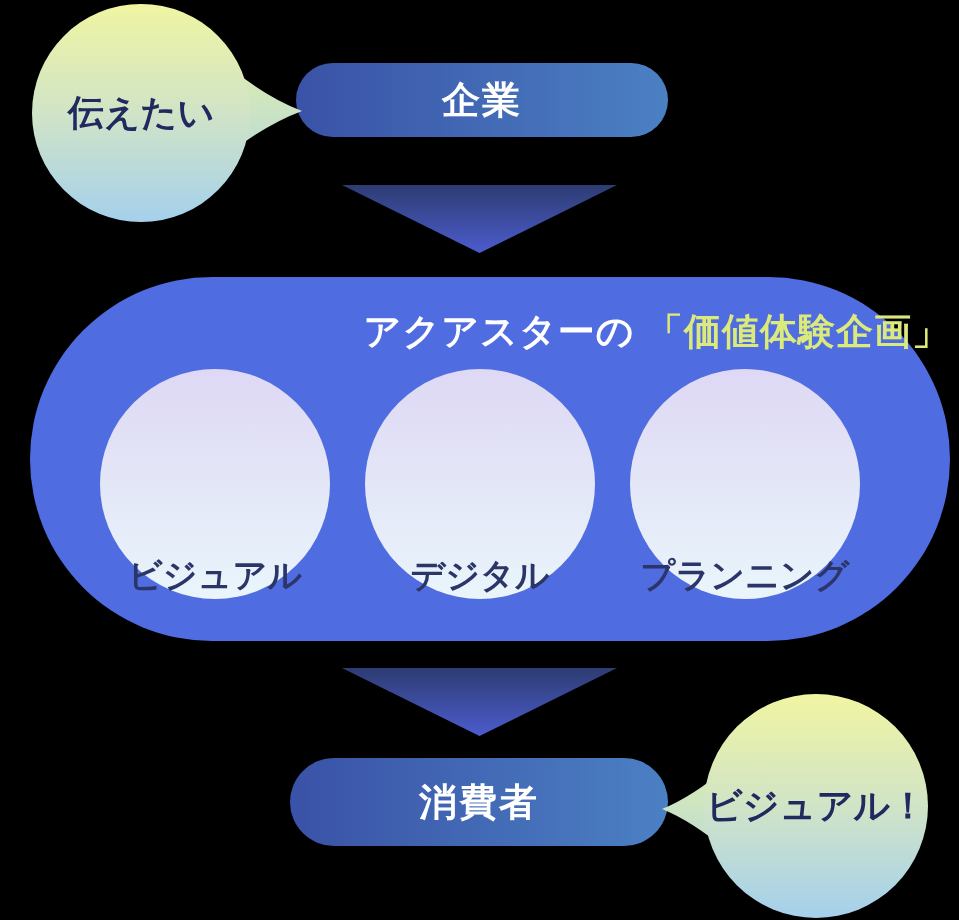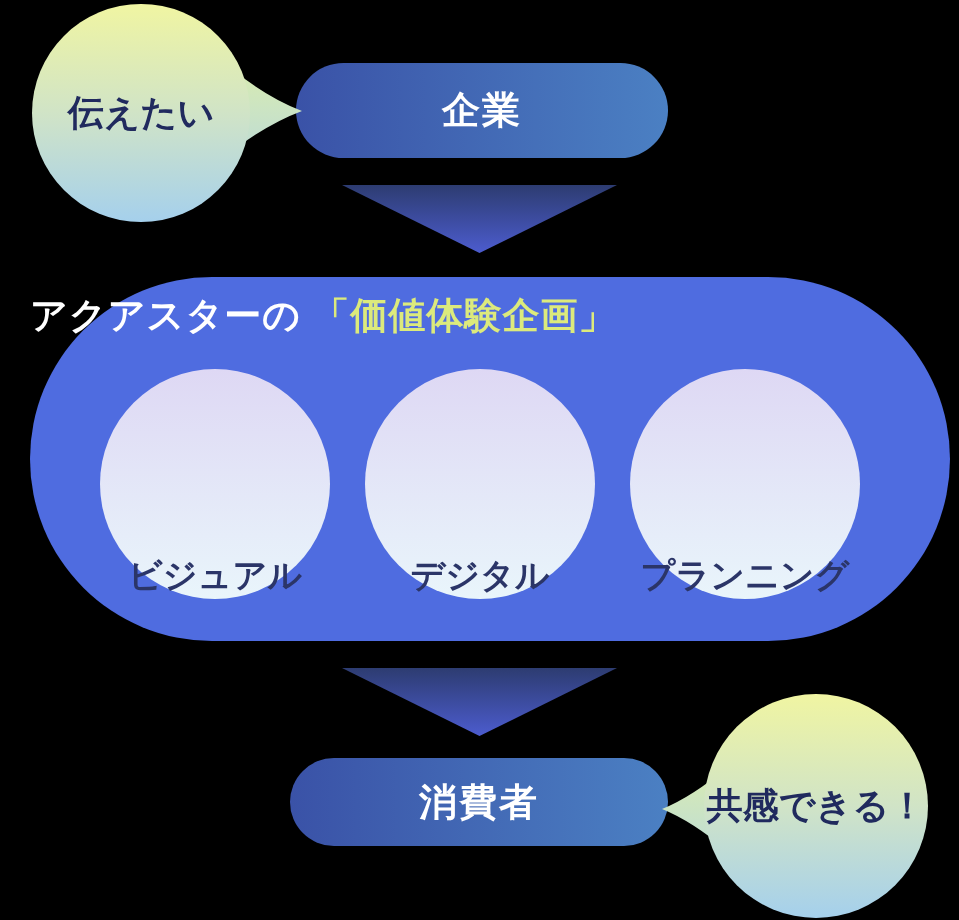--- a/index.html
+++ b/index.html
@@ -28,41 +28,41 @@
   .tail-top{left:225px;top:58px;}
   .tail-bottom{left:654px;top:756px;}
 
   
   .pill{
     background:linear-gradient(90deg,#3a52a7 0%,#4b80c3 100%);
     color:#ffffff;
     font-size:38px;
     letter-spacing:2px;
   }
-  .pill-company{left:296px;top:63px;width:372px;height:95px;border-radius:48px;}
+  .pill-company{left:296px;top:63px;width:372px;height:74px;border-radius:48px;}
   .pill-consumer{left:290px;top:758px;width:378px;height:88px;border-radius:49px;}
 
   
   .arrow{
     width:275px;height:68px;
     background:linear-gradient(180deg,#2d3c71 0%,#4c5cce 100%);
     clip-path:polygon(0 0,100% 0,50% 100%);
   }
   .arrow-1{left:342px;top:185px;}
   .arrow-2{left:342px;top:668px;}
 
   
   .value-box{
     left:30px;top:277px;width:920px;height:364px;
     border-radius:182px;
     background:#4f6ce0;
   }
   .value-title{
-    position:absolute;top:14px;left:0;width:100%;
-    text-align:left;
+    position:absolute;top:30px;left:0;width:100%;
+    text-align:right;
     font-size:37px;
     color:#ffffff;
     letter-spacing:1px;
   }
   .value-title .hl{color:#dcea7c;}
   .circle{
     position:absolute;top:92px;
     width:230px;height:230px;border-radius:50%;
     background:linear-gradient(180deg,#ded8f4 0%,#e9f5fb 100%);
     color:#2b3568;
@@ -124,16 +124,16 @@
     <defs>
       <linearGradient id="tailGrad2" x1="0" y1="0" x2="0" y2="1">
         <stop offset="0" stop-color="#d9ecb0"></stop>
         <stop offset="1" stop-color="#bedcd6"></stop>
       </linearGradient>
     </defs>
     <path d="M75,10 Q38,41 8,53 Q38,65 75,96 Z" fill="url(#tailGrad2)"></path>
   </svg>
 
   <div class="abs flex-c bubble bubble-bottom">
-    <span>共感できる！</span>
+    <span>ビジュアル！</span>
   </div>
 
 </div>
 
 </body></html>

